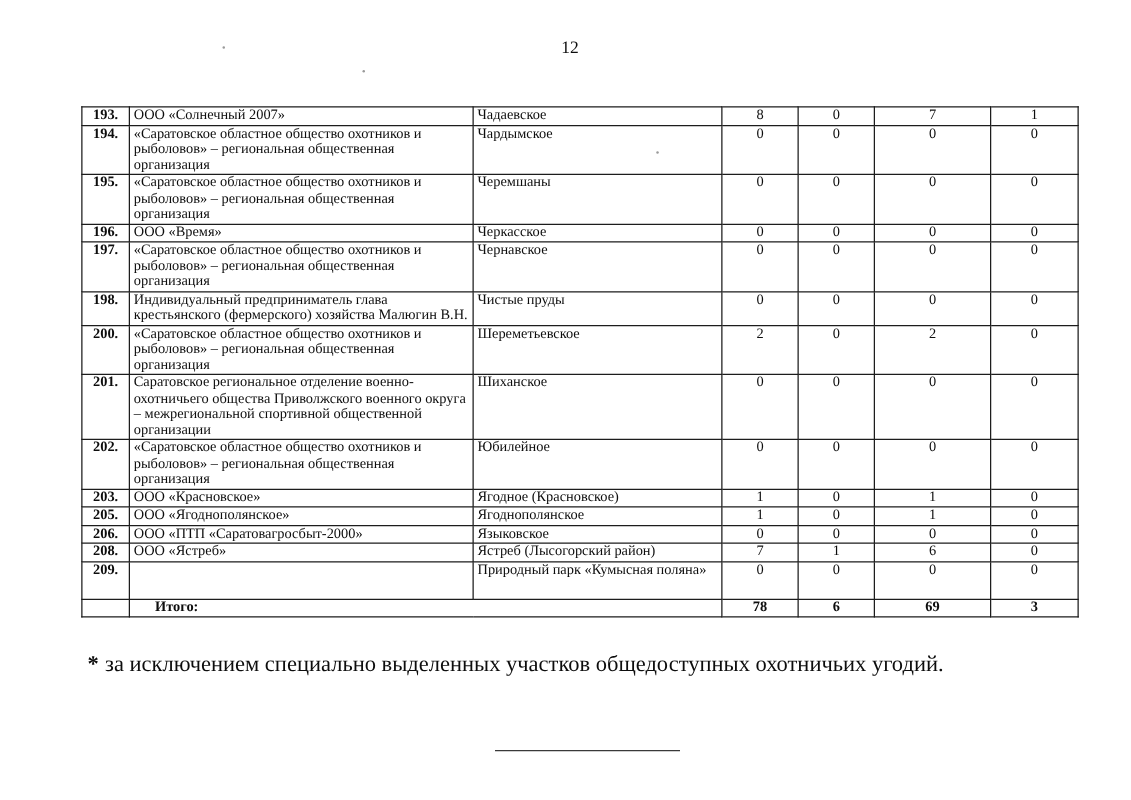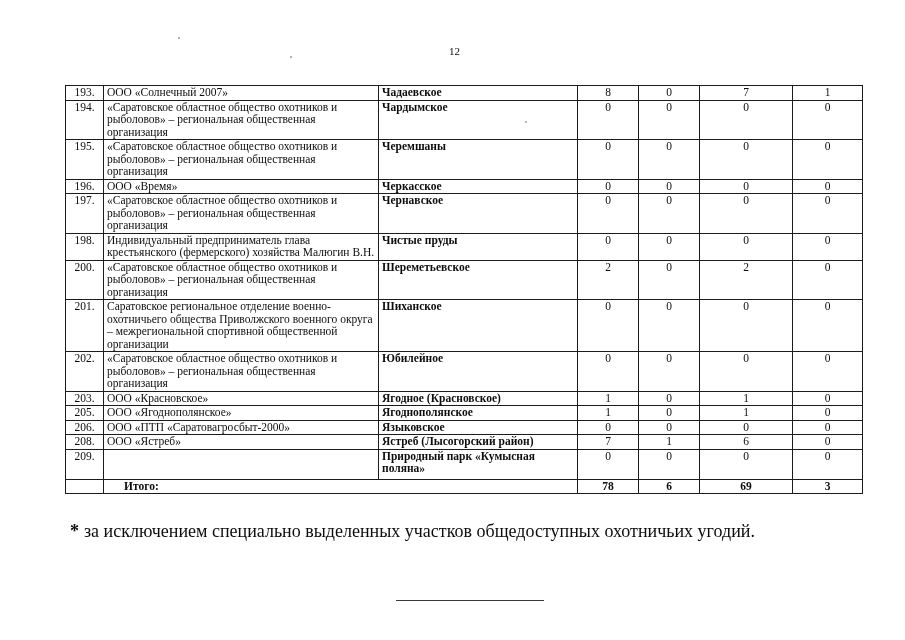--- a/index.html
+++ b/index.html
@@ -6,38 +6,38 @@
   html, body { margin: 0; padding: 0; }
   body {
     width: 905px; height: 640px;
     background: #ffffff;
     position: relative;
     font-family: "Liberation Serif", "DejaVu Serif", serif;
     color: #0d0d0d;
     overflow: hidden;
   }
   .page-number {
-    position: absolute; top: 45px; left: 449px;
-    font-size: 11px;
+    position: absolute; top: 31px; left: 449px;
+    font-size: 14px;
   }
   table.doc {
     position: absolute; left: 65px; top: 85px;
     width: 797px;
     border-collapse: collapse; table-layout: fixed;
     font-size: 11.5px; line-height: 12.5px;
   }
   table.doc td {
     border: 1px solid #1c1c1c;
     vertical-align: top;
     padding: 0 3px 1px 3px;
     overflow: hidden;
   }
-  td.c-num { text-align: center; padding: 0 1px 1px 1px; }
+  td.c-num { text-align: center; padding: 0 1px 1px 1px; font-weight: bold; }
   td.c-org { padding-right: 40px; }
-  td.c-ground { padding-right: 26px; font-weight: bold; }
+  td.c-ground { padding-right: 26px; }
   td.c-val { text-align: center; }
   tr.r-tall td { height: 30px; }
   tr.total td { font-weight: bold; }
   tr.total td.t-label { padding-left: 20px; }
   .footnote {
     position: absolute; left: 70px; top: 524px;
     font-size: 18px; line-height: 14px;
   }
   .footnote .marker { font-weight: bold; margin-right: 5px; }
   .sep {

